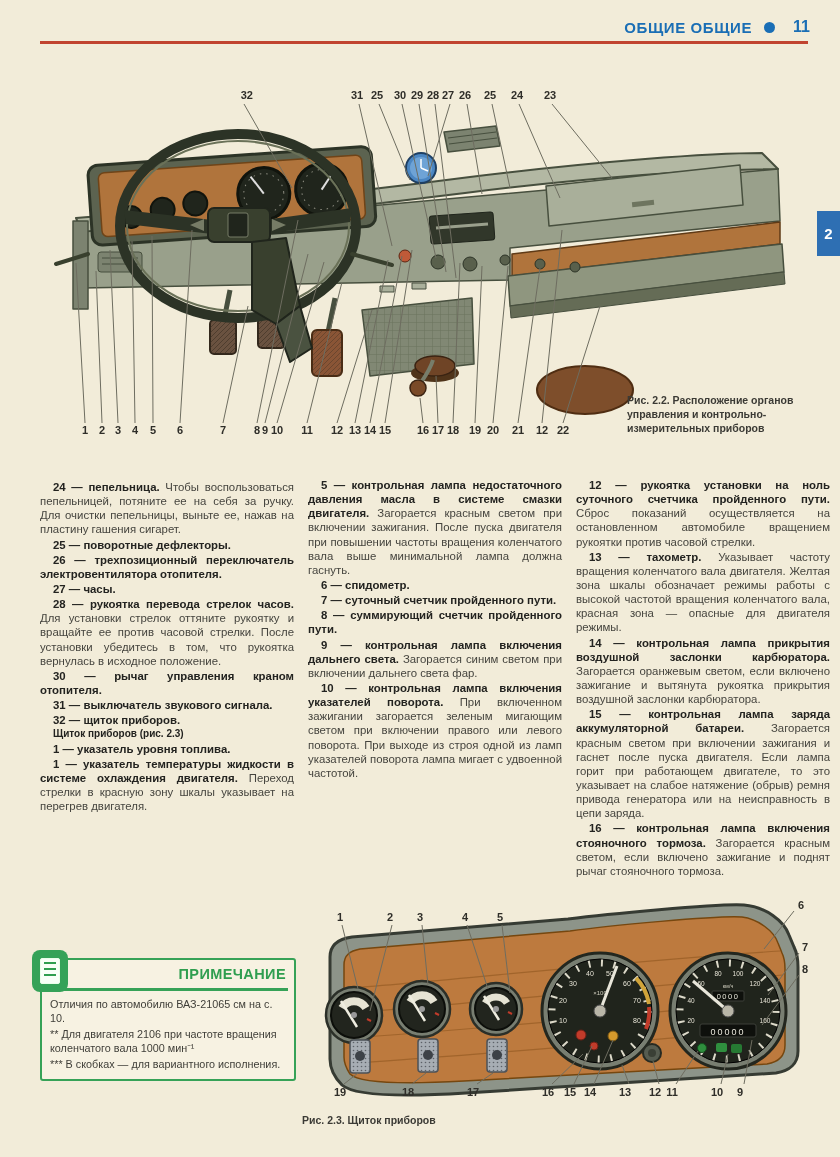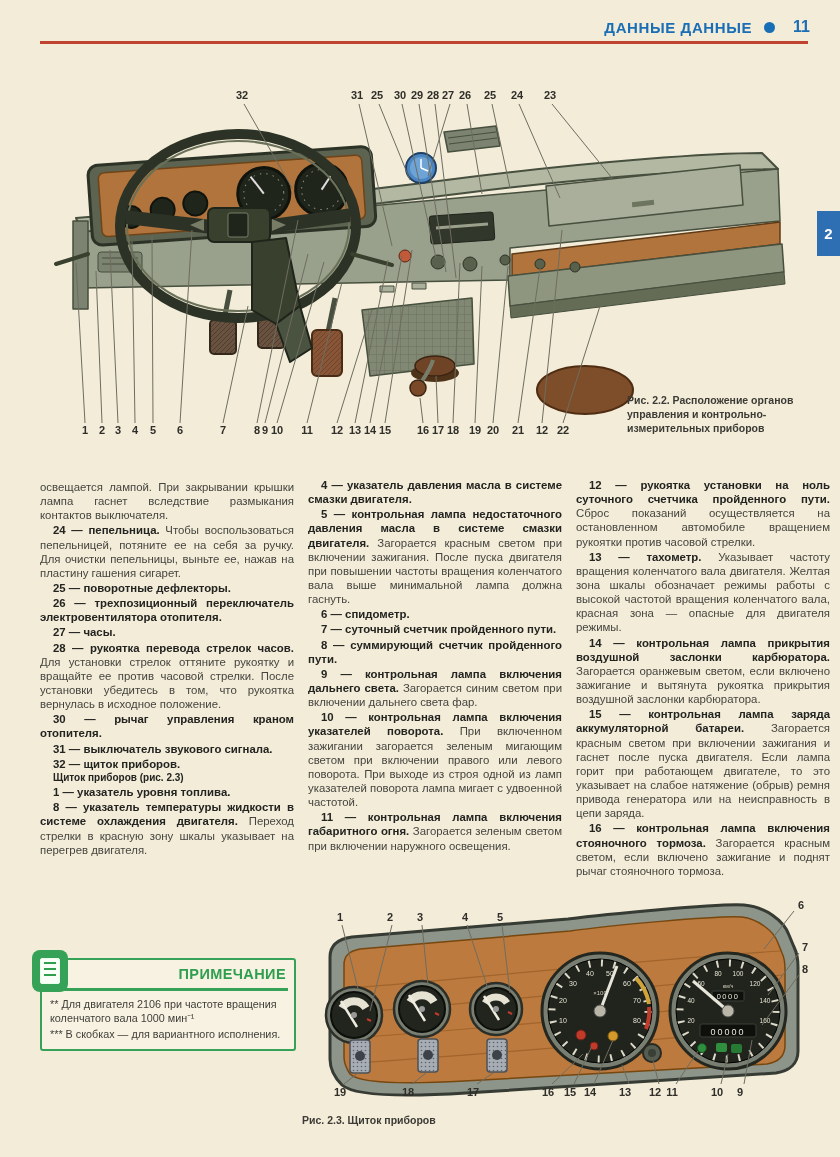--- a/index.html
+++ b/index.html
@@ -35,21 +35,21 @@
             background-image:repeating-linear-gradient(180deg,#2f9e4f 0 2px,#f7fff7 2px 6px);
             background-size:12px 18px;background-position:3px 3px;background-repeat:no-repeat;border:1px solid #eafeea;}
   .note p{margin:0 0 2px 0;font-size:10.8px;line-height:1.3;color:#3f3e38;text-align:left;}
 </style>
 </head>
 <body>
 
 <div class="page">
 
   <div class="hdr">
-    <span class="t">ДАННЫЕ ДАННЫЕ</span>
+    <span class="t">ОБЩИЕ ОБЩИЕ</span>
     <span class="dot"></span>
     <span class="n">11</span>
   </div>
   <div class="rule"></div>
   <div class="tab">2</div>
 
   <div class="fig" style="left:40px;top:58px;width:770px;height:392px;">
     <svg width="770" height="392" viewBox="0 0 770 392">
       <defs>
         <pattern id="p-grid" width="8" height="8" patternUnits="userSpaceOnUse">
@@ -170,21 +170,21 @@
         <line x1="398" y1="365" x2="396" y2="318"></line>
           <line x1="413" y1="365" x2="420" y2="205"></line>
         <line x1="435" y1="365" x2="442" y2="208"></line>
           <line x1="453" y1="365" x2="468" y2="208"></line>
         <line x1="478" y1="365" x2="500" y2="210"></line>
           <line x1="502" y1="365" x2="522" y2="172"></line>
         <line x1="523" y1="365" x2="560" y2="248"></line>
       </g>
     </svg>
     
-    <span class="cl" style="left:191px;top:31px;">32</span>
+    <span class="cl" style="left:191px;top:31px;text-align:right;">32</span>
     <span class="cl" style="left:306px;top:31px;">31</span>
     <span class="cl" style="left:326px;top:31px;">25</span>
     <span class="cl" style="left:349px;top:31px;">30</span>
     <span class="cl" style="left:366px;top:31px;">29</span>
     <span class="cl" style="left:382px;top:31px;">28</span>
     <span class="cl" style="left:397px;top:31px;">27</span>
     <span class="cl" style="left:414px;top:31px;">26</span>
     <span class="cl" style="left:439px;top:31px;">25</span>
     <span class="cl" style="left:466px;top:31px;">24</span>
     <span class="cl" style="left:499px;top:31px;">23</span>
@@ -208,60 +208,58 @@
     <span class="cl" style="left:402px;top:366px;">18</span>
     <span class="cl" style="left:424px;top:366px;">19</span>
     <span class="cl" style="left:442px;top:366px;">20</span>
     <span class="cl" style="left:467px;top:366px;">21</span>
     <span class="cl" style="left:491px;top:366px;">12</span>
     <span class="cl" style="left:512px;top:366px;">22</span>
   </div>
   <div class="cap" style="left:627px;top:394px;width:195px;">Рис. 2.2. Расположение органов управления и контрольно-измерительных приборов</div>
 
   <div class="col" style="left:40px;top:480px;">
-    <p class="cont"><b></b><span>освещается лампой. При закрывании крышки лампа гаснет вследствие размыкания контактов выключателя.</span></p>
     <p><b>24 — пепельница.</b><span> Чтобы воспользоваться пепельницей, потяните ее на себя за ручку. Для очистки пепельницы, выньте ее, нажав на пластину гашения сигарет.</span></p>
     <p><b>25 — поворотные дефлекторы.</b><span></span></p>
     <p><b>26 — трехпозиционный переключатель электровентилятора отопителя.</b><span></span></p>
     <p><b>27 — часы.</b><span></span></p>
     <p><b>28 — рукоятка перевода стрелок часов.</b><span> Для установки стрелок оттяните рукоятку и вращайте ее против часовой стрелки. После установки убедитесь в том, что рукоятка вернулась в исходное положение.</span></p>
     <p><b>30 — рычаг управления краном отопителя.</b><span></span></p>
     <p><b>31 — выключатель звукового сигнала.</b><span></span></p>
     <p><b>32 — щиток приборов.</b><span></span></p>
     <p class="subh">Щиток приборов (рис. 2.3)</p>
     <p><b>1 — указатель уровня топлива.</b><span></span></p>
-    <p><b>8 — указатель температуры жидкости в системе охлаждения двигателя.</b><span> Переход стрелки в красную зону шкалы указывает на перегрев двигателя.</span></p>
+    <p><b>1 — указатель температуры жидкости в системе охлаждения двигателя.</b><span> Переход стрелки в красную зону шкалы указывает на перегрев двигателя.</span></p>
   </div>
 
   <div class="col" style="left:308px;top:478px;">
-    <p><b>4 — указатель давления масла в системе смазки двигателя.</b><span></span></p>
     <p><b>5 — контрольная лампа недостаточного давления масла в системе смазки двигателя.</b><span> Загорается красным светом при включении зажигания. После пуска двигателя при повышении частоты вращения коленчатого вала выше минимальной лампа должна гаснуть.</span></p>
     <p><b>6 — спидометр.</b><span></span></p>
     <p><b>7 — суточный счетчик пройденного пути.</b><span></span></p>
     <p><b>8 — суммирующий счетчик пройденного пути.</b><span></span></p>
     <p><b>9 — контрольная лампа включения дальнего света.</b><span> Загорается синим светом при включении дальнего света фар.</span></p>
     <p><b>10 — контрольная лампа включения указателей поворота.</b><span> При включенном зажигании загорается зеленым мигающим светом при включении правого или левого поворота. При выходе из строя одной из ламп указателей поворота лампа мигает с удвоенной частотой.</span></p>
-    <p><b>11 — контрольная лампа включения габаритного огня.</b><span> Загорается зеленым светом при включении наружного освещения.</span></p>
   </div>
 
   <div class="col" style="left:576px;top:478px;">
     <p><b>12 — рукоятка установки на ноль суточного счетчика пройденного пути.</b><span> Сброс показаний осуществляется на остановленном автомобиле вращением рукоятки против часовой стрелки.</span></p>
     <p><b>13 — тахометр.</b><span> Указывает частоту вращения коленчатого вала двигателя. Желтая зона шкалы обозначает режимы работы с высокой частотой вращения коленчатого вала, красная зона — опасные для двигателя режимы.</span></p>
     <p><b>14 — контрольная лампа прикрытия воздушной заслонки карбюратора.</b><span> Загорается оранжевым светом, если включено зажигание и вытянута рукоятка прикрытия воздушной заслонки карбюратора.</span></p>
     <p><b>15 — контрольная лампа заряда аккумуляторной батареи.</b><span> Загорается красным светом при включении зажигания и гаснет после пуска двигателя. Если лампа горит при работающем двигателе, то это указывает на слабое натяжение (обрыв) ремня привода генератора или на неисправность в цепи заряда.</span></p>
     <p><b>16 — контрольная лампа включения стояночного тормоза.</b><span> Загорается красным светом, если включено зажигание и поднят рычаг стояночного тормоза.</span></p>
   </div>
 
   <div class="note">
     <div class="note-hd">
       <div class="note-icon">
           <div class="note-doc"></div>
         </div>
       <span class="note-title">ПРИМЕЧАНИЕ</span>
     </div>
+    <p>Отличия по автомобилю ВАЗ-21065 см на с. 10.</p>
     <p>** Для двигателя 2106 при частоте вращения коленчатого вала 1000 мин⁻¹</p>
     <p>*** В скобках — для вариантного исполнения.</p>
   </div>
 
   <div class="fig" style="left:300px;top:893px;width:520px;height:250px;">
     <svg width="520" height="250" viewBox="0 0 520 250">
       <defs>
         <pattern id="p-dots23" width="4" height="4" patternUnits="userSpaceOnUse">
           <circle cx="1.5" cy="1.5" r="0.8" fill="#5c6168"></circle>
         </pattern>

